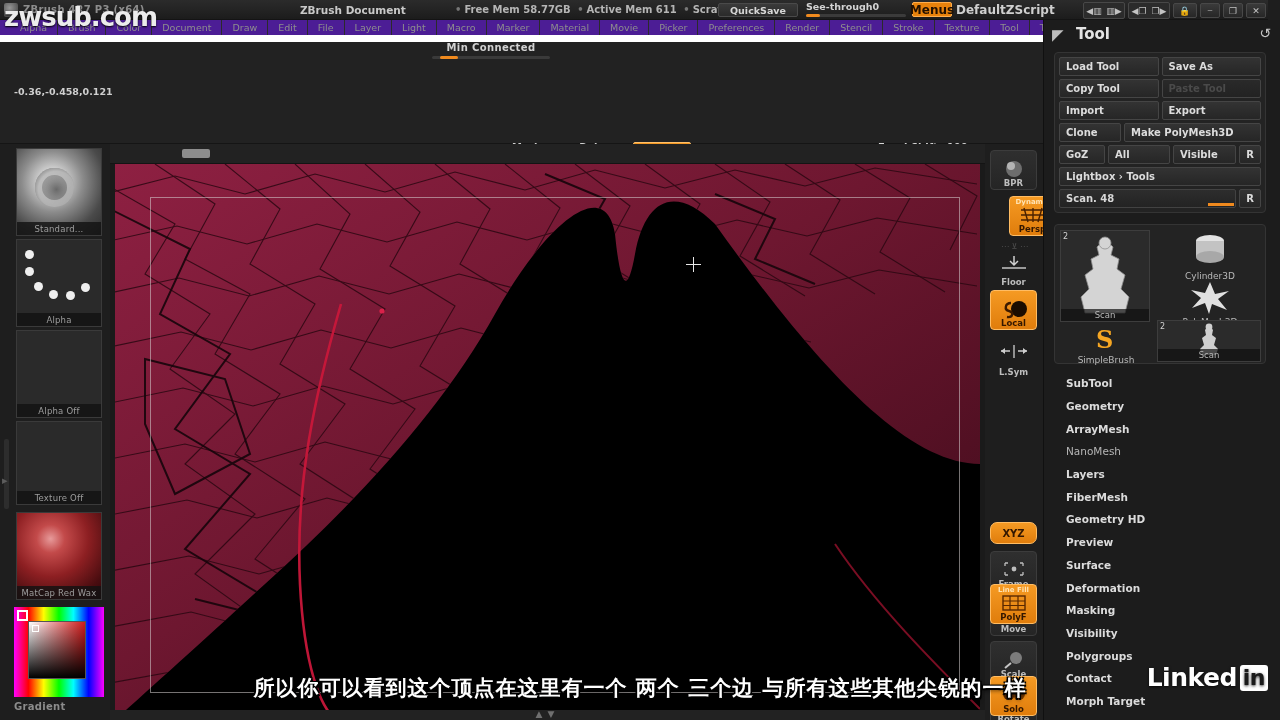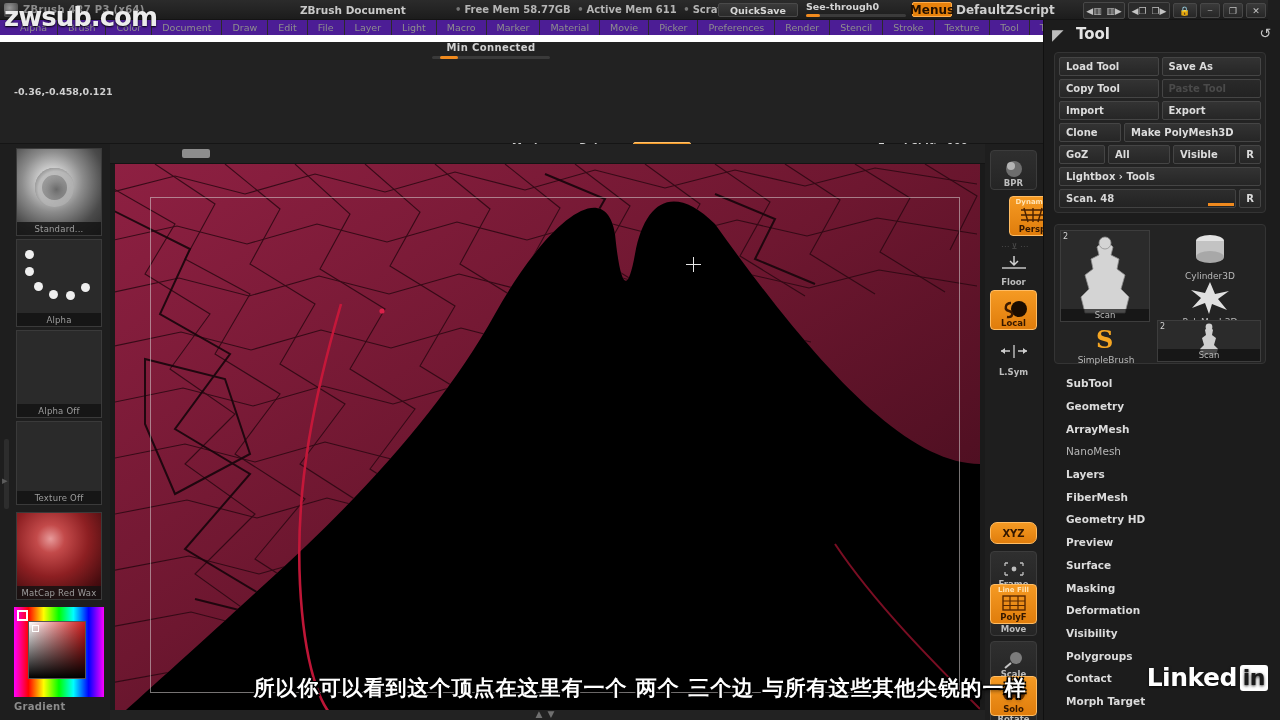--- a/index.html
+++ b/index.html
@@ -826,22 +826,22 @@
     <div class="tp-list">
       <div class="tp-li">SubTool</div>
       <div class="tp-li">Geometry</div>
       <div class="tp-li">ArrayMesh</div>
       <div class="tp-li muted">NanoMesh</div>
       <div class="tp-li">Layers</div>
       <div class="tp-li">FiberMesh</div>
       <div class="tp-li">Geometry HD</div>
       <div class="tp-li">Preview</div>
       <div class="tp-li">Surface</div>
+      <div class="tp-li">Deformation</div>
       <div class="tp-li">Masking</div>
-      <div class="tp-li">Deformation</div>
       <div class="tp-li">Visibility</div>
       <div class="tp-li">Polygroups</div>
       <div class="tp-li">Contact</div>
       <div class="tp-li">Morph Target</div>
       <div class="tp-li">Polypaint</div>
     </div>
   </div>
 
   <div class="watermark-li">
     <span>Linked</span>

